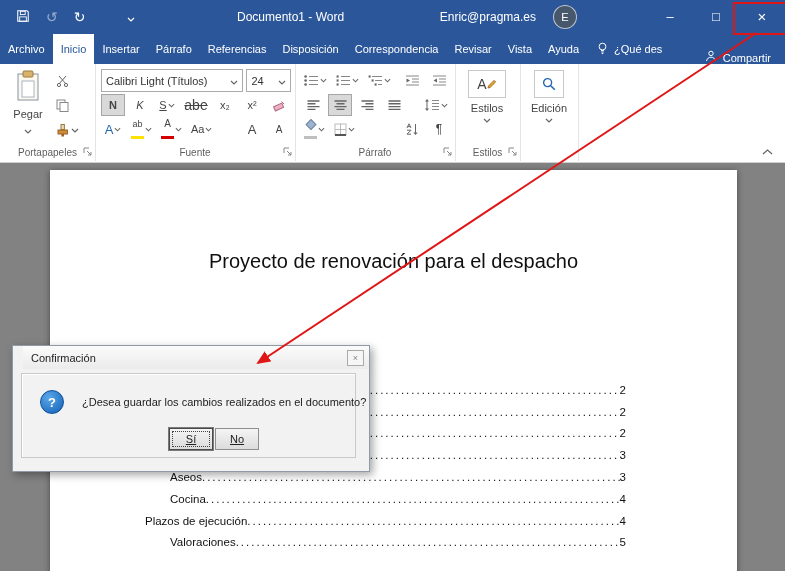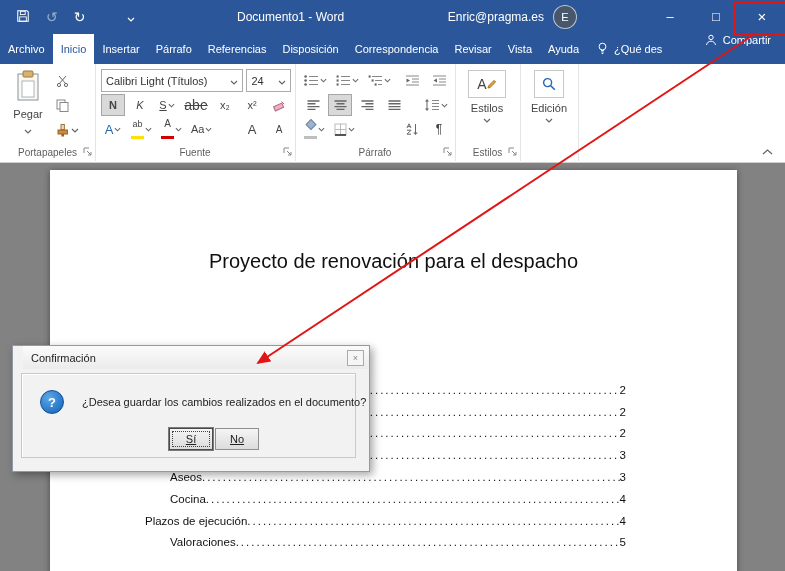--- a/index.html
+++ b/index.html
@@ -6,34 +6,34 @@
   body{width:785px;height:571px;position:relative;overflow:hidden;
        font-family:"Liberation Sans",sans-serif;background:#828282;}
 
   
   .titlebar{position:absolute;left:0;top:0;width:100%;height:34px;background:#2b579a;color:#fff;z-index:10;}
   .qat{position:absolute;left:16px;top:0;height:34px;display:flex;align-items:center;gap:16px;}
   .qi{font-size:14px;line-height:1;}
   .qi.dim{opacity:.5;}
   .qat .cust{margin-left:26px;}
   .win-title{position:absolute;left:237px;top:0;height:34px;display:flex;align-items:center;font-size:12px;}
-  .account{position:absolute;right:208px;top:0;height:34px;display:flex;align-items:center;gap:9px;font-size:12px;}
+  .account{position:absolute;right:208px;top:0;height:34px;display:flex;align-items:center;gap:17px;font-size:12px;}
   .avatar{width:22px;height:22px;border-radius:50%;background:#47586d;border:1px solid rgba(255,255,255,.65);
           display:flex;align-items:center;justify-content:center;font-size:11px;}
   .win-controls{position:absolute;right:0;top:0;height:33px;display:flex;}
   .wc{width:46px;height:100%;display:flex;align-items:center;justify-content:center;font-size:13px;}
 
   
   .tabs{position:absolute;left:0;top:34px;width:100%;height:30px;background:#2b579a;color:#fff;
         display:flex;align-items:stretch;z-index:9;font-size:11px;}
   .tab-list{display:flex;height:100%;}
   .tab{padding:0 8px;display:flex;align-items:center;white-space:nowrap;}
   .tab.selected{background:#fff;color:#2b579a;}
   .tellme{display:flex;align-items:center;gap:6px;padding:0 10px;white-space:nowrap;}
-  .share{margin-left:auto;display:flex;align-items:flex-start;gap:6px;padding:0 14px;white-space:nowrap;}
+  .share{margin-left:auto;display:flex;align-items:flex-end;gap:6px;padding:0 14px;white-space:nowrap;}
 
   
   .ribbon{position:absolute;left:0;top:64px;width:100%;height:98px;background:#fff;
           border-bottom:1px solid #cfcfcf;z-index:8;color:#444;}
   .rgroup{position:absolute;top:0;height:97px;border-right:1px solid #e4e4e4;}
   #g-clip{left:0;width:95px;}
   #g-font{left:95px;width:200px;}
   #g-para{left:295px;width:160px;}
   #g-styles{left:455px;width:65px;}
   #g-edit{left:520px;width:58px;}

